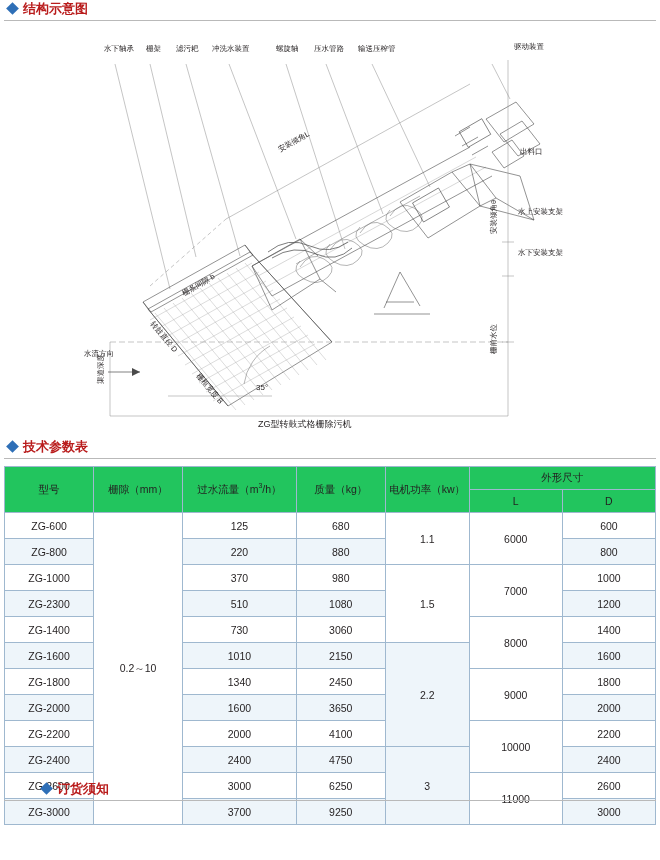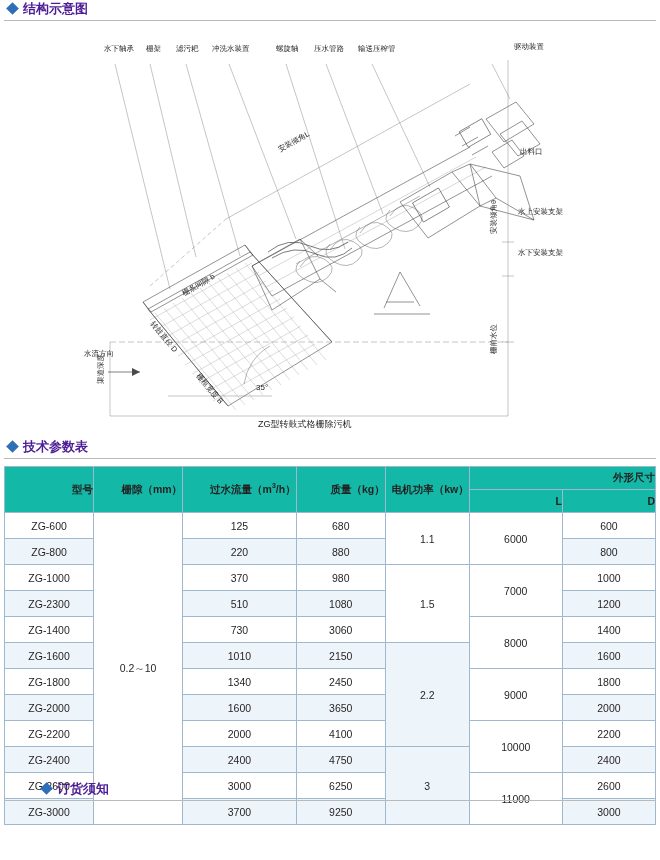--- a/index.html
+++ b/index.html
@@ -21,21 +21,21 @@
     height: 860px;
   }
 
   
   .section-head {
     display: flex;
     align-items: center;
     gap: 6px;
     font-size: 13px;
     font-weight: bold;
-    color: #4c1d95;
+    color: #b91c1c;
     padding-left: 4px;
   }
   .diamond {
     width: 9px;
     height: 9px;
     background: #2e6fb7;
     transform: rotate(45deg);
     display: inline-block;
     flex: 0 0 auto;
   }
@@ -77,25 +77,24 @@
   }
   #params-table th, #params-table td {
     border: 1px solid #9fb8cf;
     text-align: center;
     vertical-align: middle;
     padding: 0;
     height: 25px;
     color: #231f20;
   }
   #params-table thead th {
-    background: #14b8a6;
-    font-weight: bold;
+    background: #22c55e;
+    font-weight: normal;
     font-size: 10.5px;
     height: 22px;
-    text-align: right;
   }
   #params-table tbody td { background: #ffffff; }
   #params-table tbody tr:nth-child(even) td { background: #eef5fa; }
   #params-table td.model { font-size: 10.5px; }
   .sup { font-size: 7px; vertical-align: super; }
 
   
   #order-notes {
     position: absolute;
     left: 22px;

